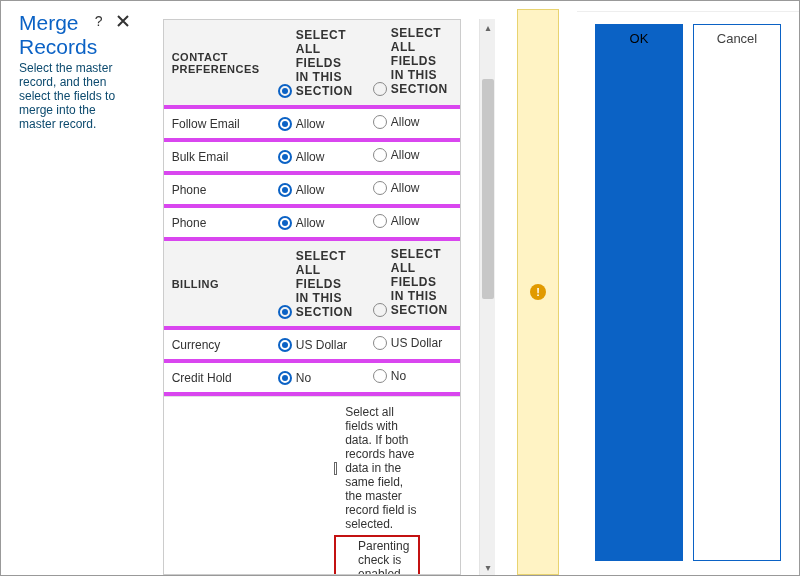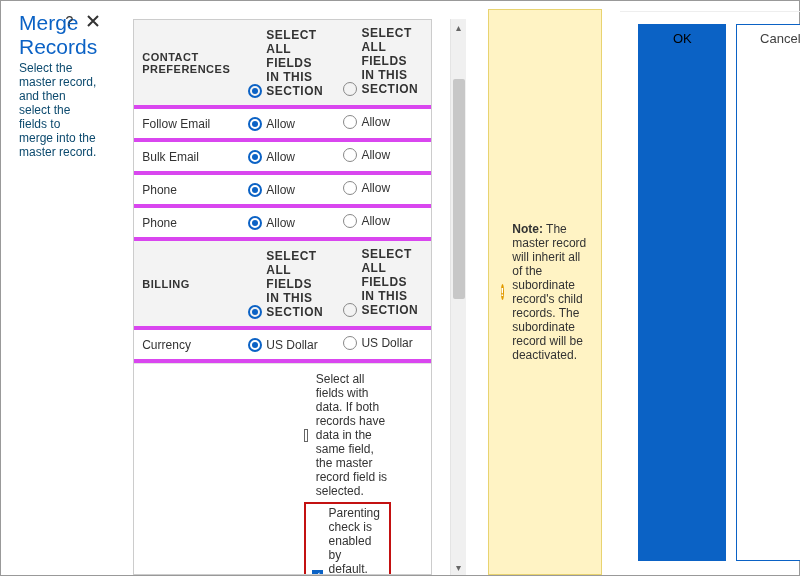--- a/index.html
+++ b/index.html
@@ -284,20 +284,33 @@
                   <span class="r-outer">
                     <span class="r-inner"></span>
                   </span>
                   <span class="r-text">US Dollar</span>
                 </span></td>
           <td class="col"><span class="radio unselected">
                   <span class="r-outer"></span>
                   <span class="r-text">US Dollar</span>
                 </span></td>
         </tr>
+        <tr>
+          <td class="lbl">Credit Hold</td>
+          <td class="col"><span class="radio selected">
+                  <span class="r-outer">
+                    <span class="r-inner"></span>
+                  </span>
+                  <span class="r-text">No</span>
+                </span></td>
+          <td class="col"><span class="radio unselected">
+                  <span class="r-outer"></span>
+                  <span class="r-text">No</span>
+                </span></td>
+        </tr>
       </tbody>
         </table>
 
       <div class="bottom-checks">
         <div class="check-row">
           <span class="cb"></span>
           <span>Select all fields with data. If both records have data in the same field, the master record field is selected.</span>
         </div>
         <div class="highlight-box">
           <span class="cb checked">✓</span>
@@ -308,24 +321,20 @@
 
     <div class="vtrack">
       <div class="arrow up">▴</div>
       <div class="thumb"></div>
       <div class="arrow down">▾</div>
     </div>
   </div>
 
   <div class="note-bar">
     <span class="warn">!</span>
-    <span>
-      <b>Note:</b>
-      <span>The master record will inherit all of the subordinate record's child records. The subordinate record will be deactivated.</span>
-    </span>
   </div>
 
   <div class="footer">
     <div class="btn primary">OK</div>
     <div class="btn secondary">Cancel</div>
   </div>
 
 </div>
 
 </body></html>

